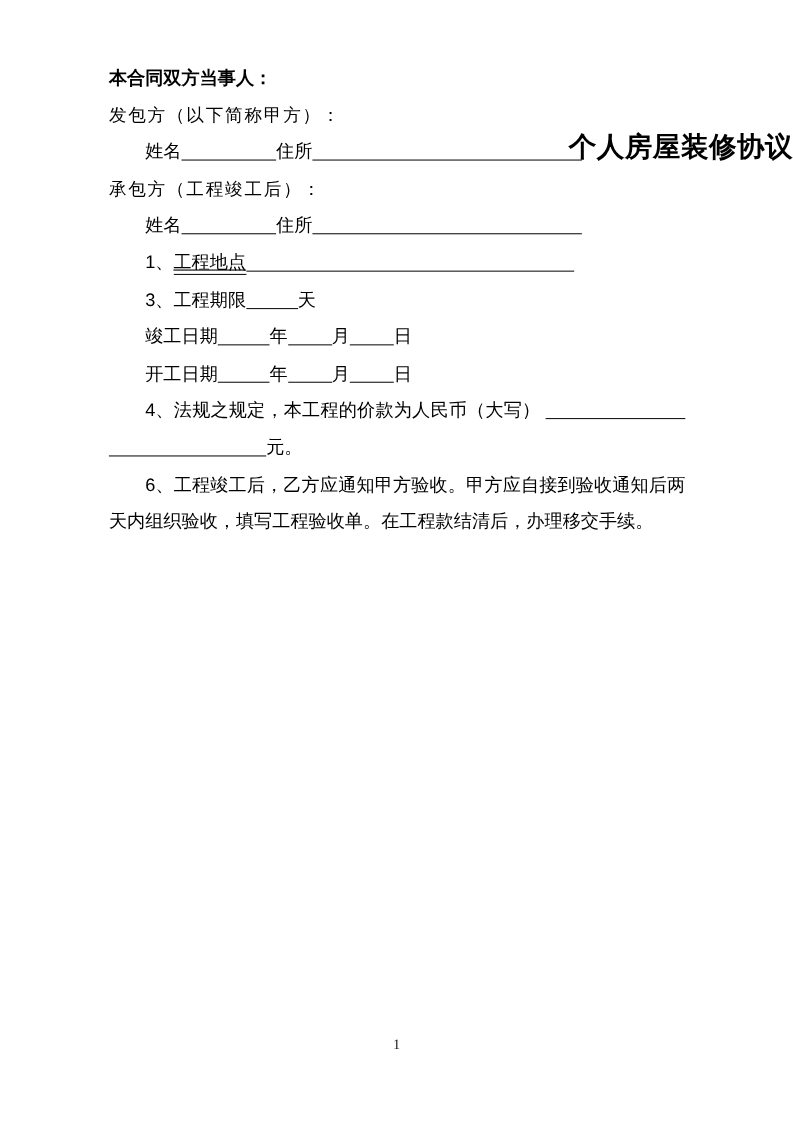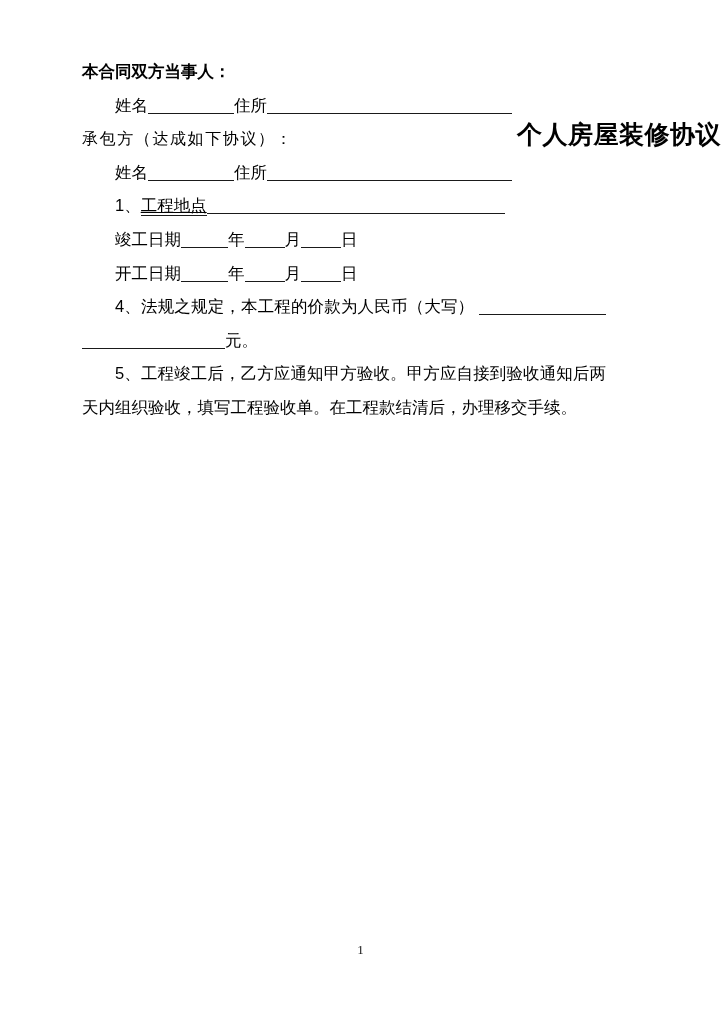--- a/index.html
+++ b/index.html
@@ -22,21 +22,21 @@
     position: absolute;
     left: 0;
     top: 0;
     width: 721px;
     height: 1020px;
     background: #ffffff;
   }
 
   .content {
     position: absolute;
-    left: 82px;
+    left: 99px;
     top: 0;
     width: 524px;
   }
 
   
   .doc-title {
     text-align: right;
     font-family: "Liberation Sans", "DejaVu Sans", sans-serif;
     font-weight: 700;
     font-size: 25px;
@@ -123,38 +123,40 @@
 <div class="page">
 
   <h1 class="doc-title">个人房屋装修协议</h1>
 
   <div class="content">
 
     <div class="spacer-top"></div>
 
     <p class="p bold">本合同双方当事人：</p>
 
+    <p class="p kai">发包方（以下简称甲方）：</p>
 
     <p class="p indent"><span>姓名</span><span class="ul w-name"></span><span>住所</span><span class="ul w-addr"></span></p>
 
-    <p class="p kai">承包方（达成如下协议）：</p>
+    <p class="p kai">承包方（工程竣工后）：</p>
 
     <p class="p indent"><span>姓名</span><span class="ul w-name"></span><span>住所</span><span class="ul w-addr"></span></p>
 
 
     <p class="p indent"><span>1、</span><span class="ul-text">工程地点</span><span class="ul w-site"></span></p>
 
 
+    <p class="p indent"><span>3、</span><span>工程期限</span><span class="ul w-days"></span><span>天</span></p>
 
     <p class="p indent"><span>竣工日期</span><span class="ul w-y"></span><span>年</span><span class="ul w-m"></span><span>月</span><span class="ul w-d"></span><span>日</span></p>
 
     <p class="p indent"><span>开工日期</span><span class="ul w-y"></span><span>年</span><span class="ul w-m"></span><span>月</span><span class="ul w-d"></span><span>日</span></p>
 
     <p class="p indent"><span>4、</span><span>法规之规定，本工程的价款为人民币（大写）</span>&nbsp;<span class="ul w-price"></span><span class="ul w-price2"></span><span>元。</span></p>
 
-    <p class="p indent">5、工程竣工后，乙方应通知甲方验收。甲方应自接到验收通知后两天内组织验收，填写工程验收单。在工程款结清后，办理移交手续。</p>
+    <p class="p indent">6、工程竣工后，乙方应通知甲方验收。甲方应自接到验收通知后两天内组织验收，填写工程验收单。在工程款结清后，办理移交手续。</p>
 
 
   </div>
 
   <div class="page-number">1</div>
 
 </div>
 
 </body></html>

